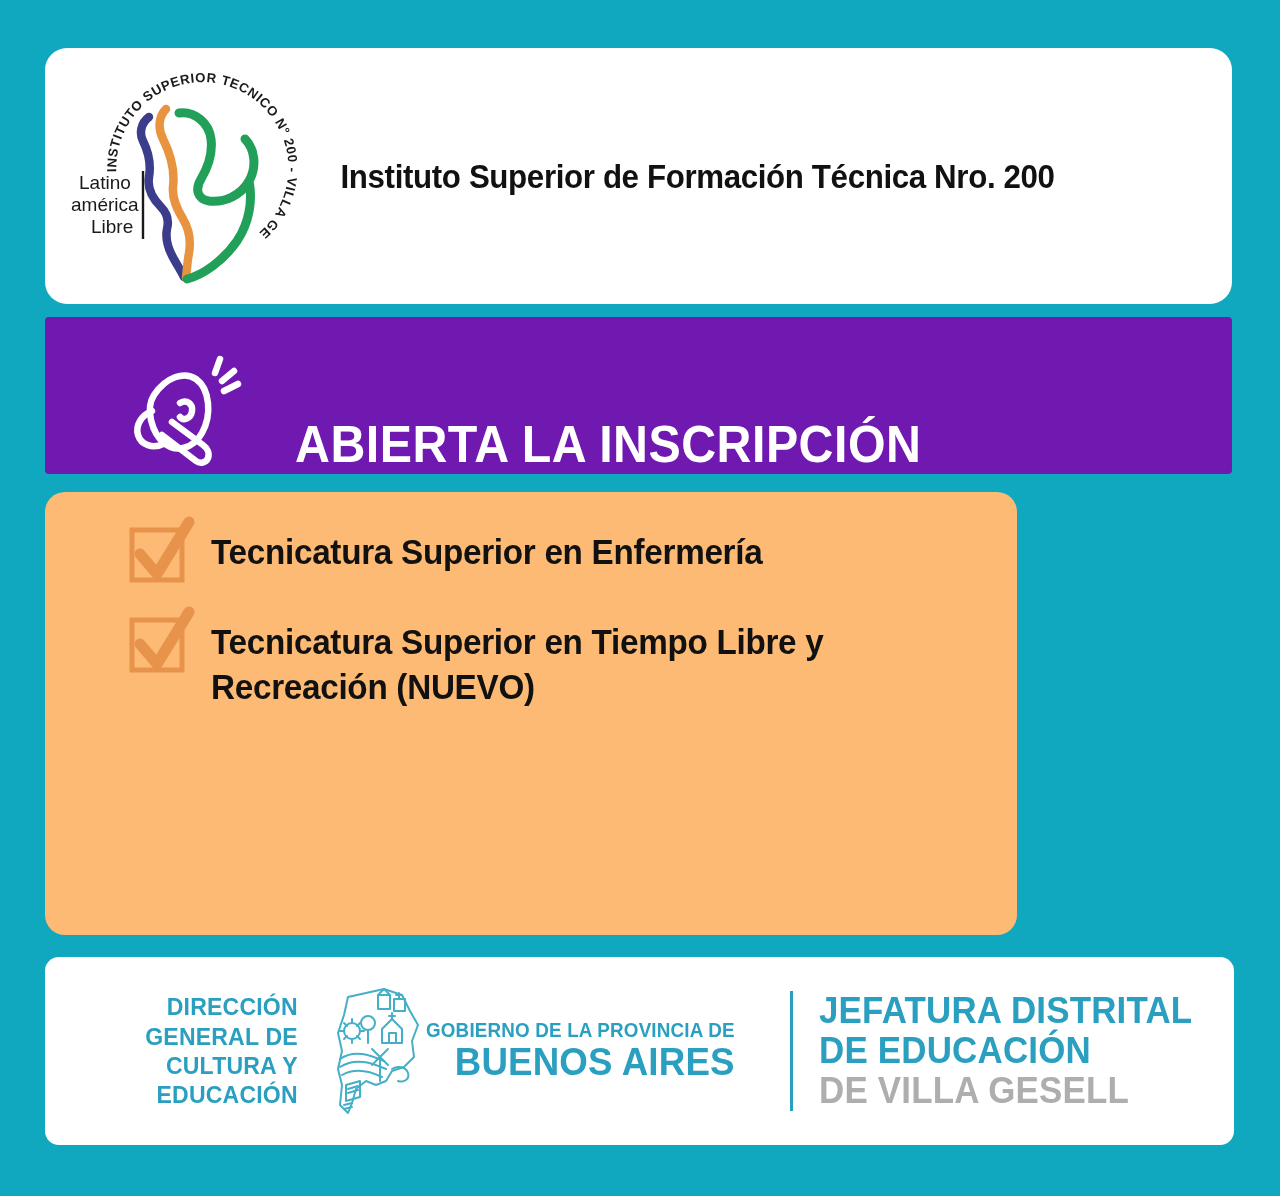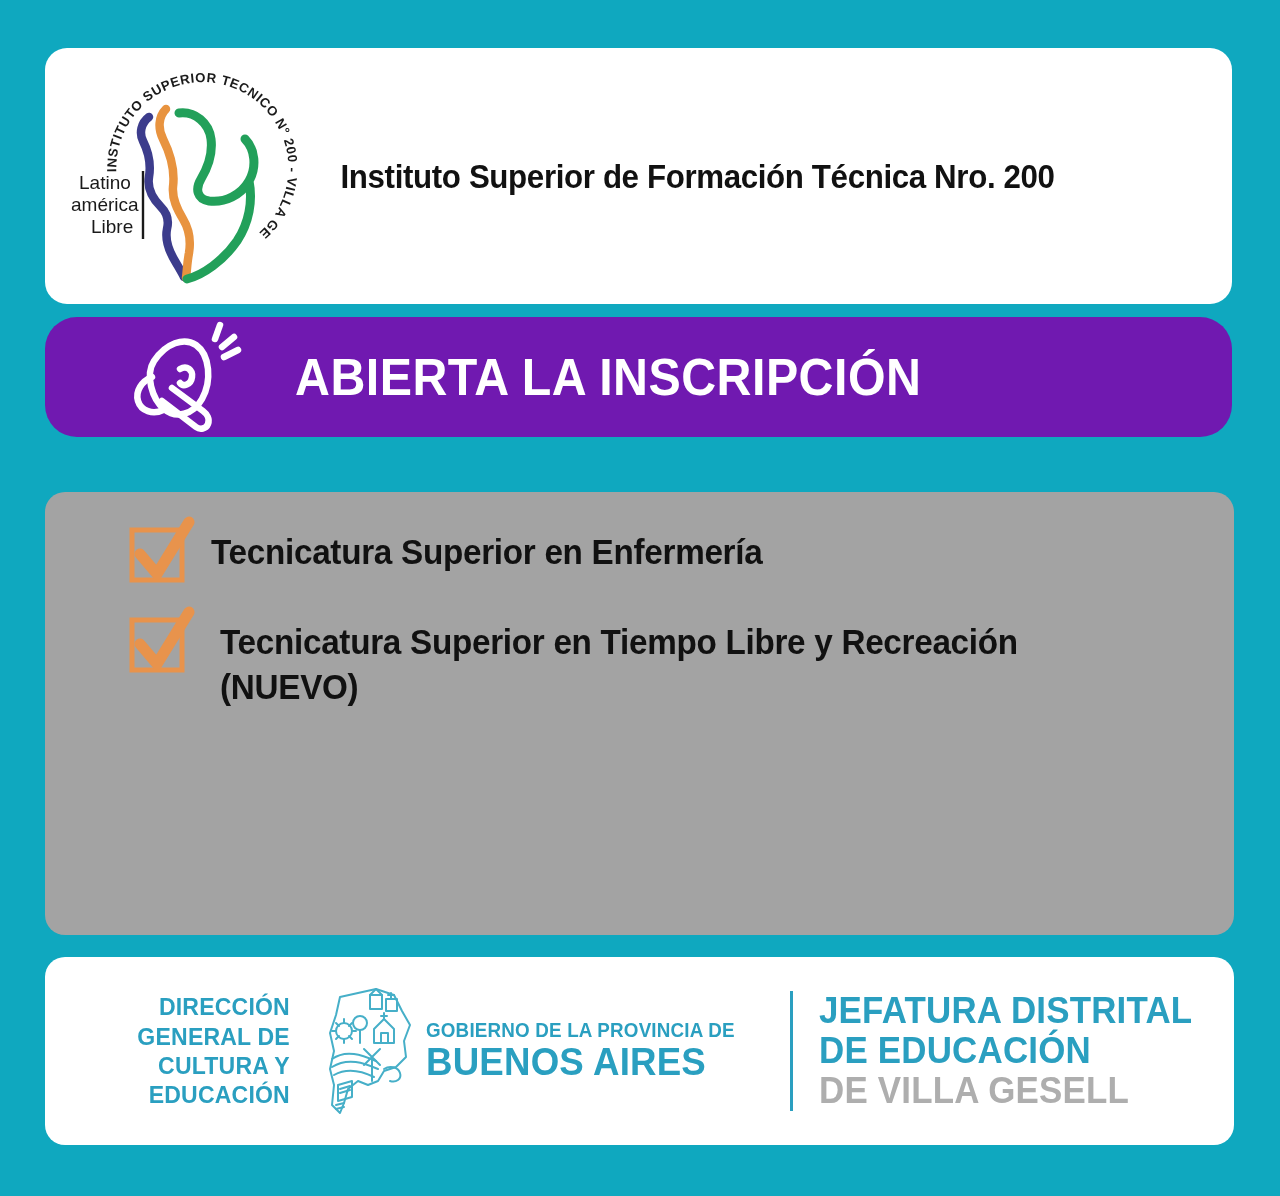--- a/index.html
+++ b/index.html
@@ -56,25 +56,25 @@
     white-space: nowrap;
     padding-left: 6px;
   }
 
   
   .banner {
     position: absolute;
     left: 45px;
     top: 317px;
     width: 1187px;
-    height: 120px;
+    height: 157px;
     background: #7019b0;
-    border-radius: 32px;
-    display: flex;
-    align-items: center;
+    border-radius: 4px;
+    display: flex;
+    align-items: flex-end;
   }
   .megaphone-wrap {
     flex: 0 0 250px;
     display: flex;
     align-items: center;
     justify-content: center;
     padding-left: 10px;
   }
   .banner-title {
     color: #ffffff;
@@ -86,34 +86,34 @@
     transform-origin: left center;
     white-space: nowrap;
     margin-left: -10px;
   }
 
   
   .list-card {
     position: absolute;
     left: 45px;
     top: 492px;
-    width: 1189px;
+    width: 972px;
     height: 443px;
-    background: #a3a3a3;
+    background: #fdba74;
     border-radius: 20px;
     padding: 22px 30px 20px 80px;
     box-sizing: border-box;
   }
   .list-item {
     display: flex;
     align-items: flex-start;
     margin-bottom: 12px;
     min-height: 74px;
   }
-  .list-item:last-child { margin-bottom: 6px; gap: 9px; }
+  .list-item:last-child { margin-bottom: 6px; }
   .check-wrap {
     flex: 0 0 86px;
     padding-top: 2px;
   }
   .item-text {
     font-family: "Liberation Sans", sans-serif;
     font-weight: bold;
     font-size: 35px;
     line-height: 1.28;
     color: #111111;
@@ -124,21 +124,21 @@
   }
 
   
   .footer-card {
     position: absolute;
     left: 45px;
     top: 957px;
     width: 1189px;
     height: 188px;
     background: #ffffff;
-    border-radius: 20px;
+    border-radius: 14px;
     display: flex;
     align-items: center;
     box-sizing: border-box;
     padding: 0 30px 0 62px;
   }
   .dgce {
     text-align: right;
     color: #2a9fc0;
     font-family: "Liberation Sans", sans-serif;
     font-weight: bold;
@@ -146,21 +146,22 @@
     line-height: 1.22;
     letter-spacing: 0.2px;
     transform: scaleX(0.96);
   }
   .ba-block {
     display: flex;
     align-items: center;
     margin-left: 24px;
   }
   .ba-text {
-    margin-left: 8px;
+    margin-left: 0;
+    text-align: right;
   }
   .ba-gob {
     color: #2a9fc0;
     font-family: "Liberation Sans", sans-serif;
     font-weight: bold;
     font-size: 20px;
     letter-spacing: 0.2px;
     transform: scaleX(0.94);
     transform-origin: left center;
     white-space: nowrap;

